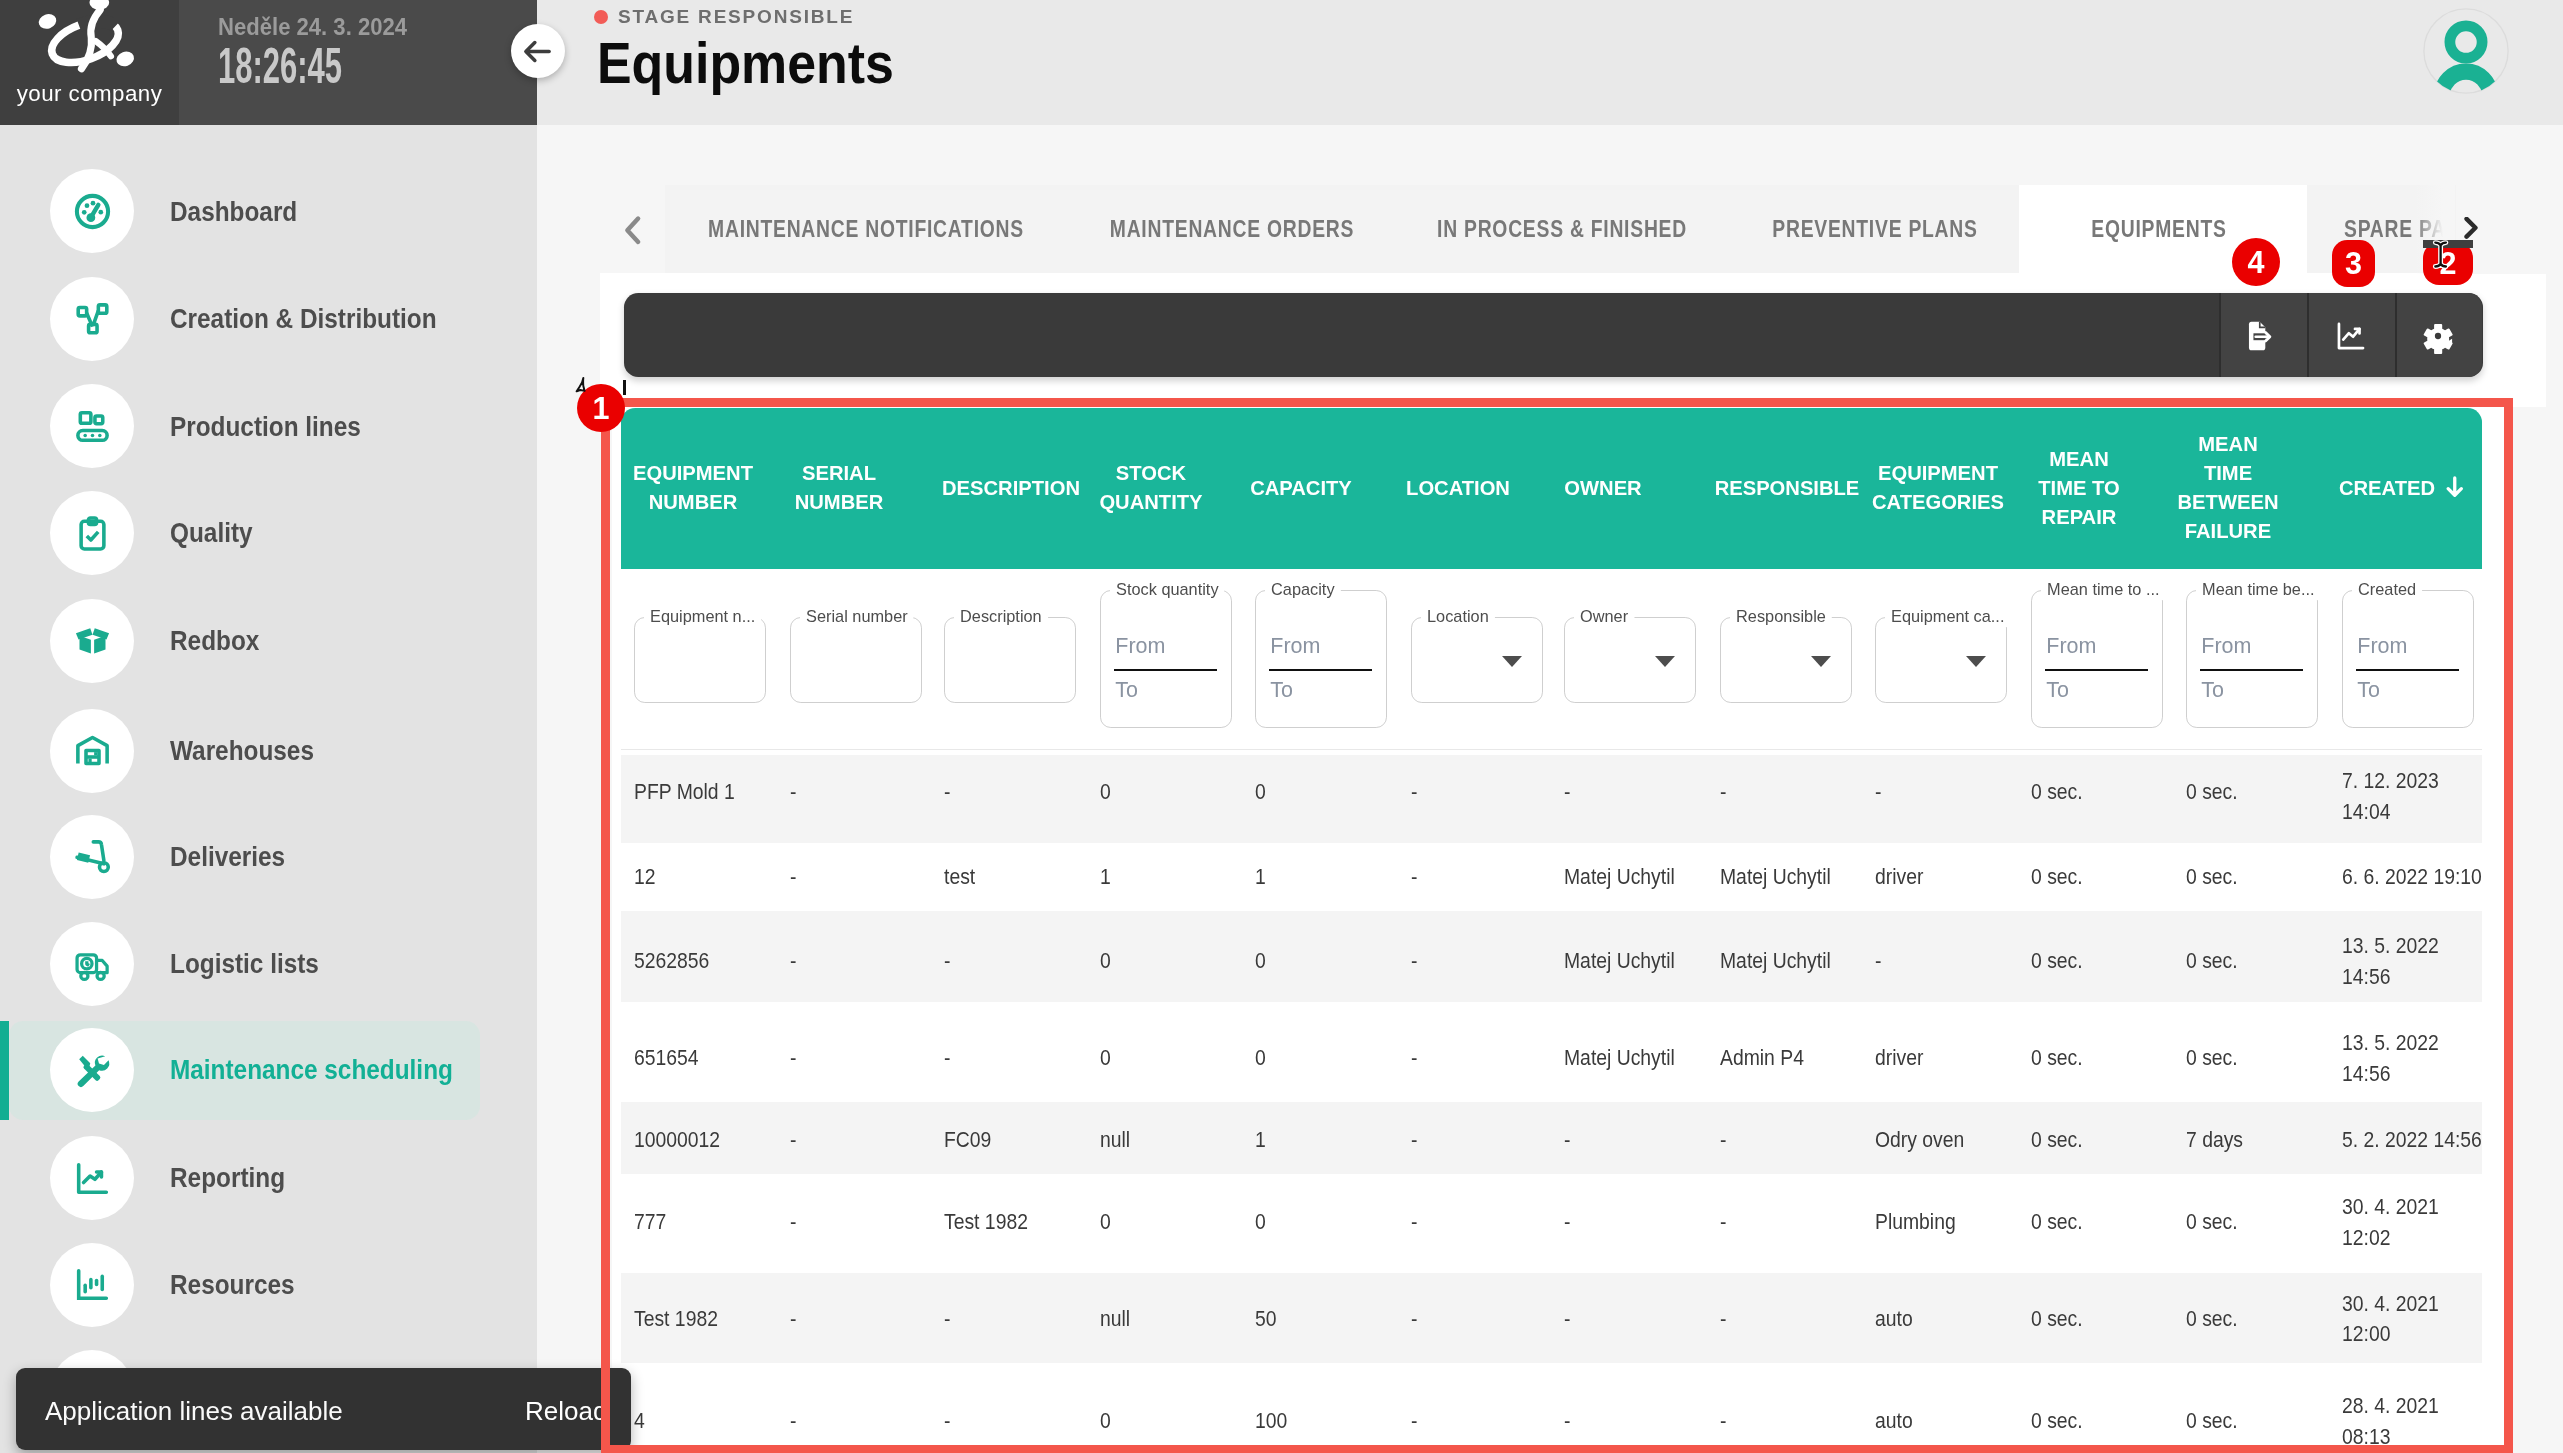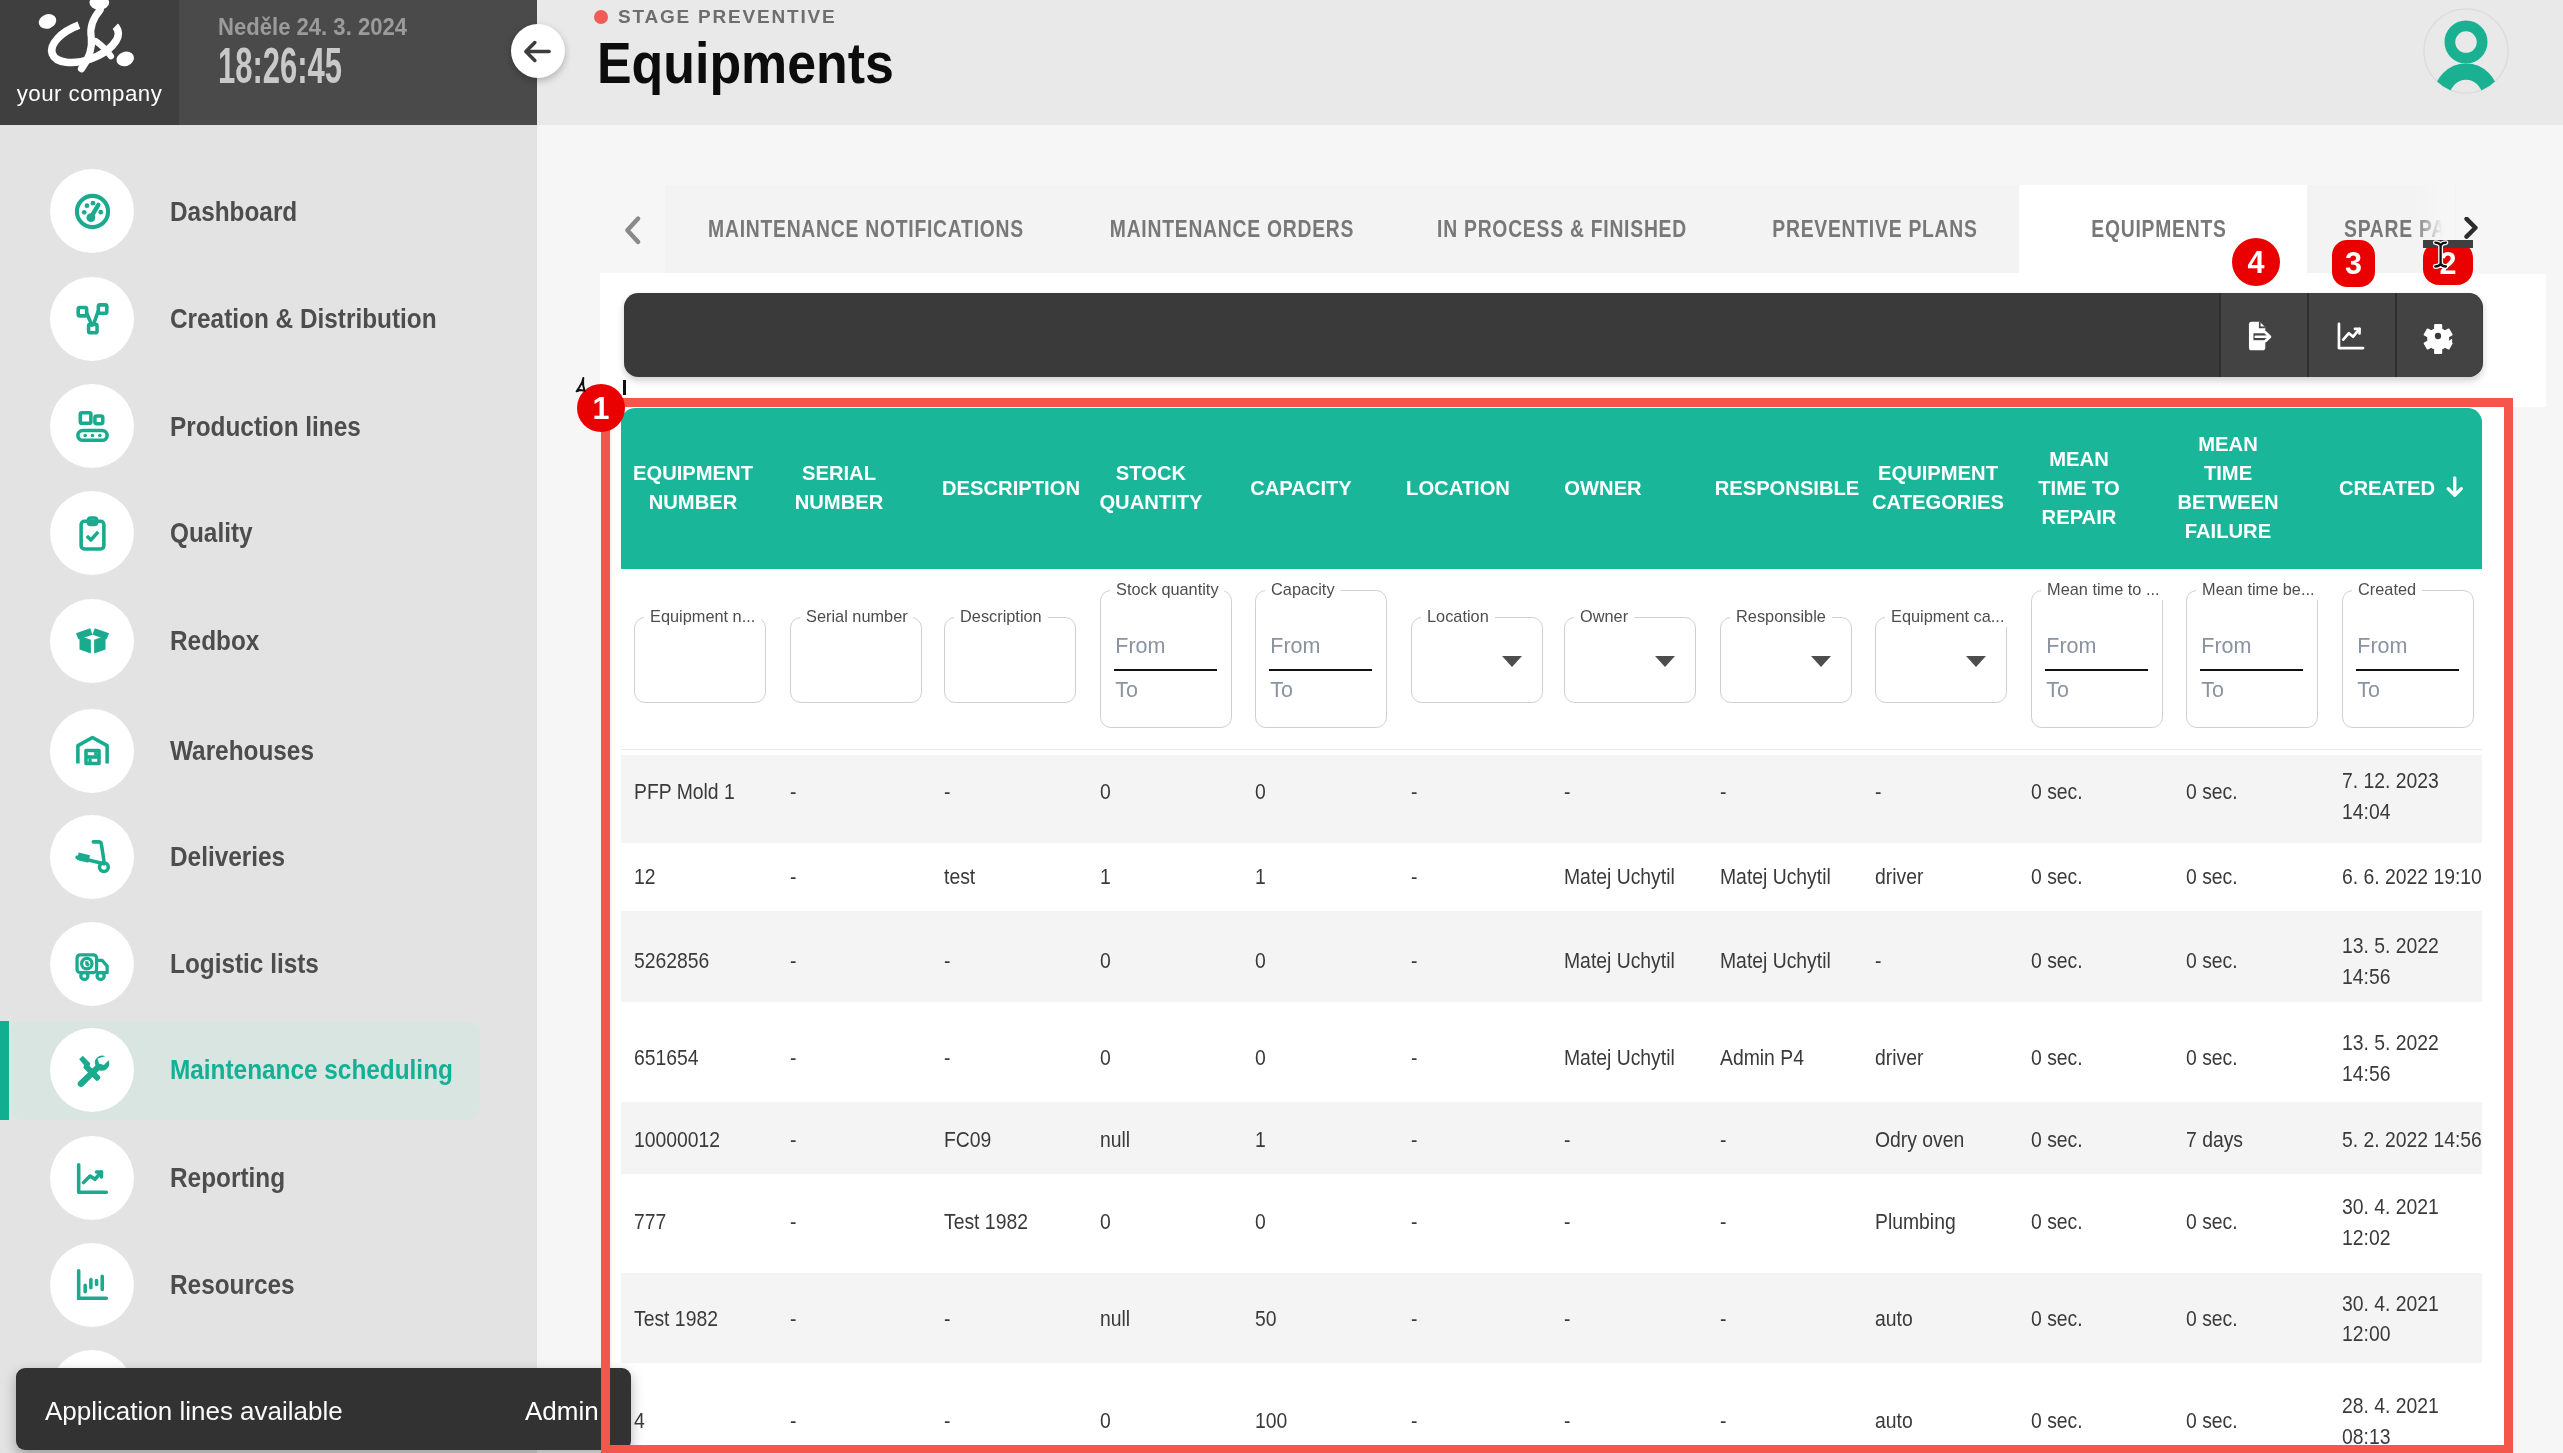--- a/index.html
+++ b/index.html
@@ -49,21 +49,21 @@
 
   <div class="abs" style="left:511px;top:24px;width:54px;height:54px;border-radius:50%;background:#fff;box-shadow:0 2.7px 7.2px rgba(0,0,0,.25);"></div>
   <svg class="abs" style="left:523px;top:39px;" width="29" height="25" viewBox="0 0 32 28">
     <g stroke="#3d3d3d" stroke-width="4" fill="none" stroke-linecap="round" stroke-linejoin="round">
       <path d="M29 14 H4"></path>
         <path d="M13 4 L3 14 L13 24"></path>
     </g>
   </svg>
 
   <div class="abs" style="left:594px;top:10px;width:14.3px;height:14.3px;border-radius:50%;background:#f25c57;"></div>
-  <div class="abs nw" style="left:618px;top:6.3px;font-size:19px;font-weight:bold;letter-spacing:1.8px;color:#6e6e6e;">STAGE PREVENTIVE</div>
+  <div class="abs nw" style="left:618px;top:6.3px;font-size:19px;font-weight:bold;letter-spacing:1.8px;color:#6e6e6e;">STAGE RESPONSIBLE</div>
   <div class="abs nw" style="left:597px;top:30px;font-size:57px;font-weight:bold;color:#0c0c0c;transform:scaleX(.91);transform-origin:left;">Equipments</div>
 
   <svg class="abs" style="left:2423px;top:8px;" width="86" height="86" viewBox="0 0 96 96">
     <defs>
         <clipPath id="pc">
           <circle cx="48" cy="48" r="47"></circle>
         </clipPath>
       </defs>
     <circle cx="48" cy="48" r="47" fill="none" stroke="#dcdcdc" stroke-width="1.5"></circle>
     <g clip-path="url(#pc)">
@@ -429,21 +429,21 @@
     <div class="abs cell" style="left:1720px;top:1421px;">-</div>
     <div class="abs cell" style="left:1875px;top:1421px;">auto</div>
     <div class="abs cell" style="left:2031px;top:1421px;">0 sec.</div>
     <div class="abs cell" style="left:2186px;top:1421px;">0 sec.</div>
     <div class="abs cell" style="left:2342px;top:1406px;">28. 4. 2021</div>
     <div class="abs cell" style="left:2342px;top:1437px;">08:13</div>
   </div>
 
   <div class="abs" style="left:16px;top:1368px;width:615px;height:82px;background:#323232;border-radius:9px;box-shadow:0 5.4px 12.5px rgba(0,0,0,.3);"></div>
   <div class="abs nw" style="left:45px;top:1396px;font-size:26px;color:#fafafa;">Application lines available</div>
-  <div class="abs nw" style="left:525px;top:1396px;font-size:26px;color:#fff;">Admin</div>
+  <div class="abs nw" style="left:525px;top:1396px;font-size:26px;color:#fff;">Reload</div>
 
   <div class="abs" style="left:601px;top:398px;width:1912px;height:1056px;border:9px solid #f4564b;box-sizing:border-box;"></div>
   <div id="badges">
 
     <div class="abs badge" style="left:577px;top:384px;width:48px;height:48px;border-radius:50%;line-height:48px;">1</div>
     <div class="abs badge" style="left:2423px;top:242px;width:50px;height:43px;border-radius:16px;line-height:43px;">2</div>
     <div class="abs badge" style="left:2332px;top:240px;width:43px;height:47px;border-radius:15.2px;line-height:47px;">3</div>
     <div class="abs badge" style="left:2232px;top:238px;width:48px;height:48px;border-radius:50%;line-height:48px;">4</div>
 
     <div class="abs" style="left:2423px;top:240px;width:50px;height:8px;background:#3f3f3f;"></div>

